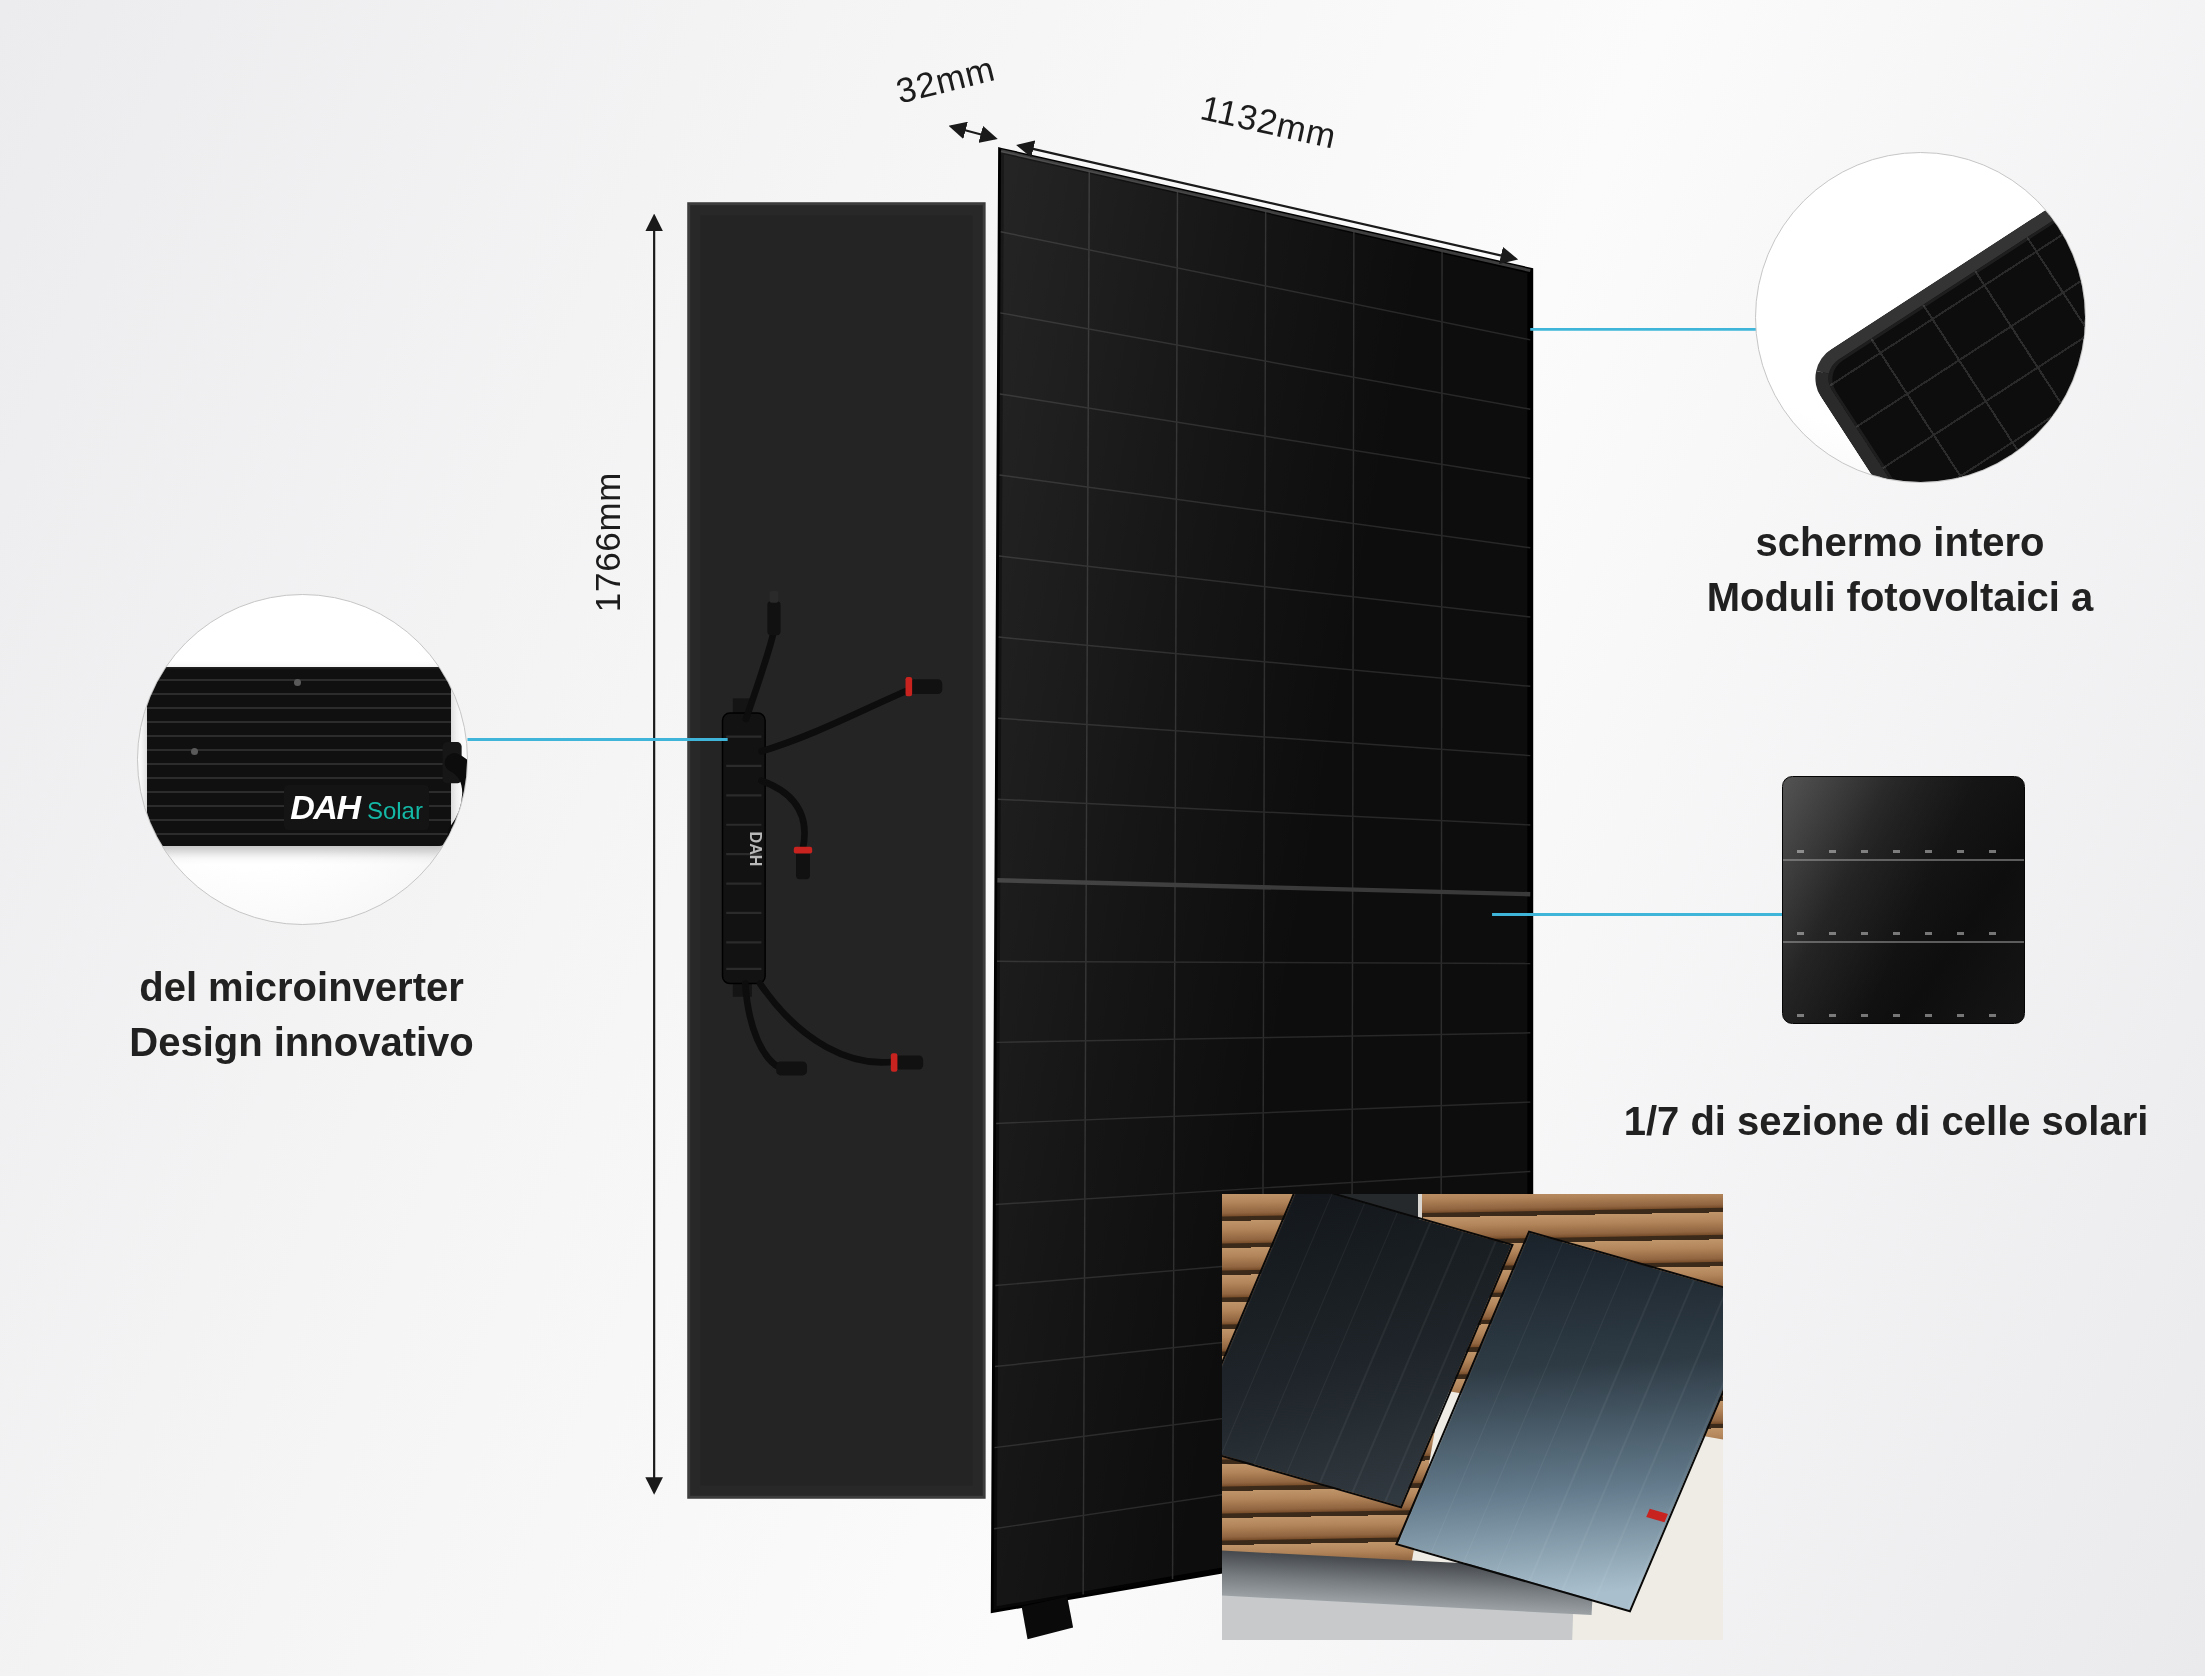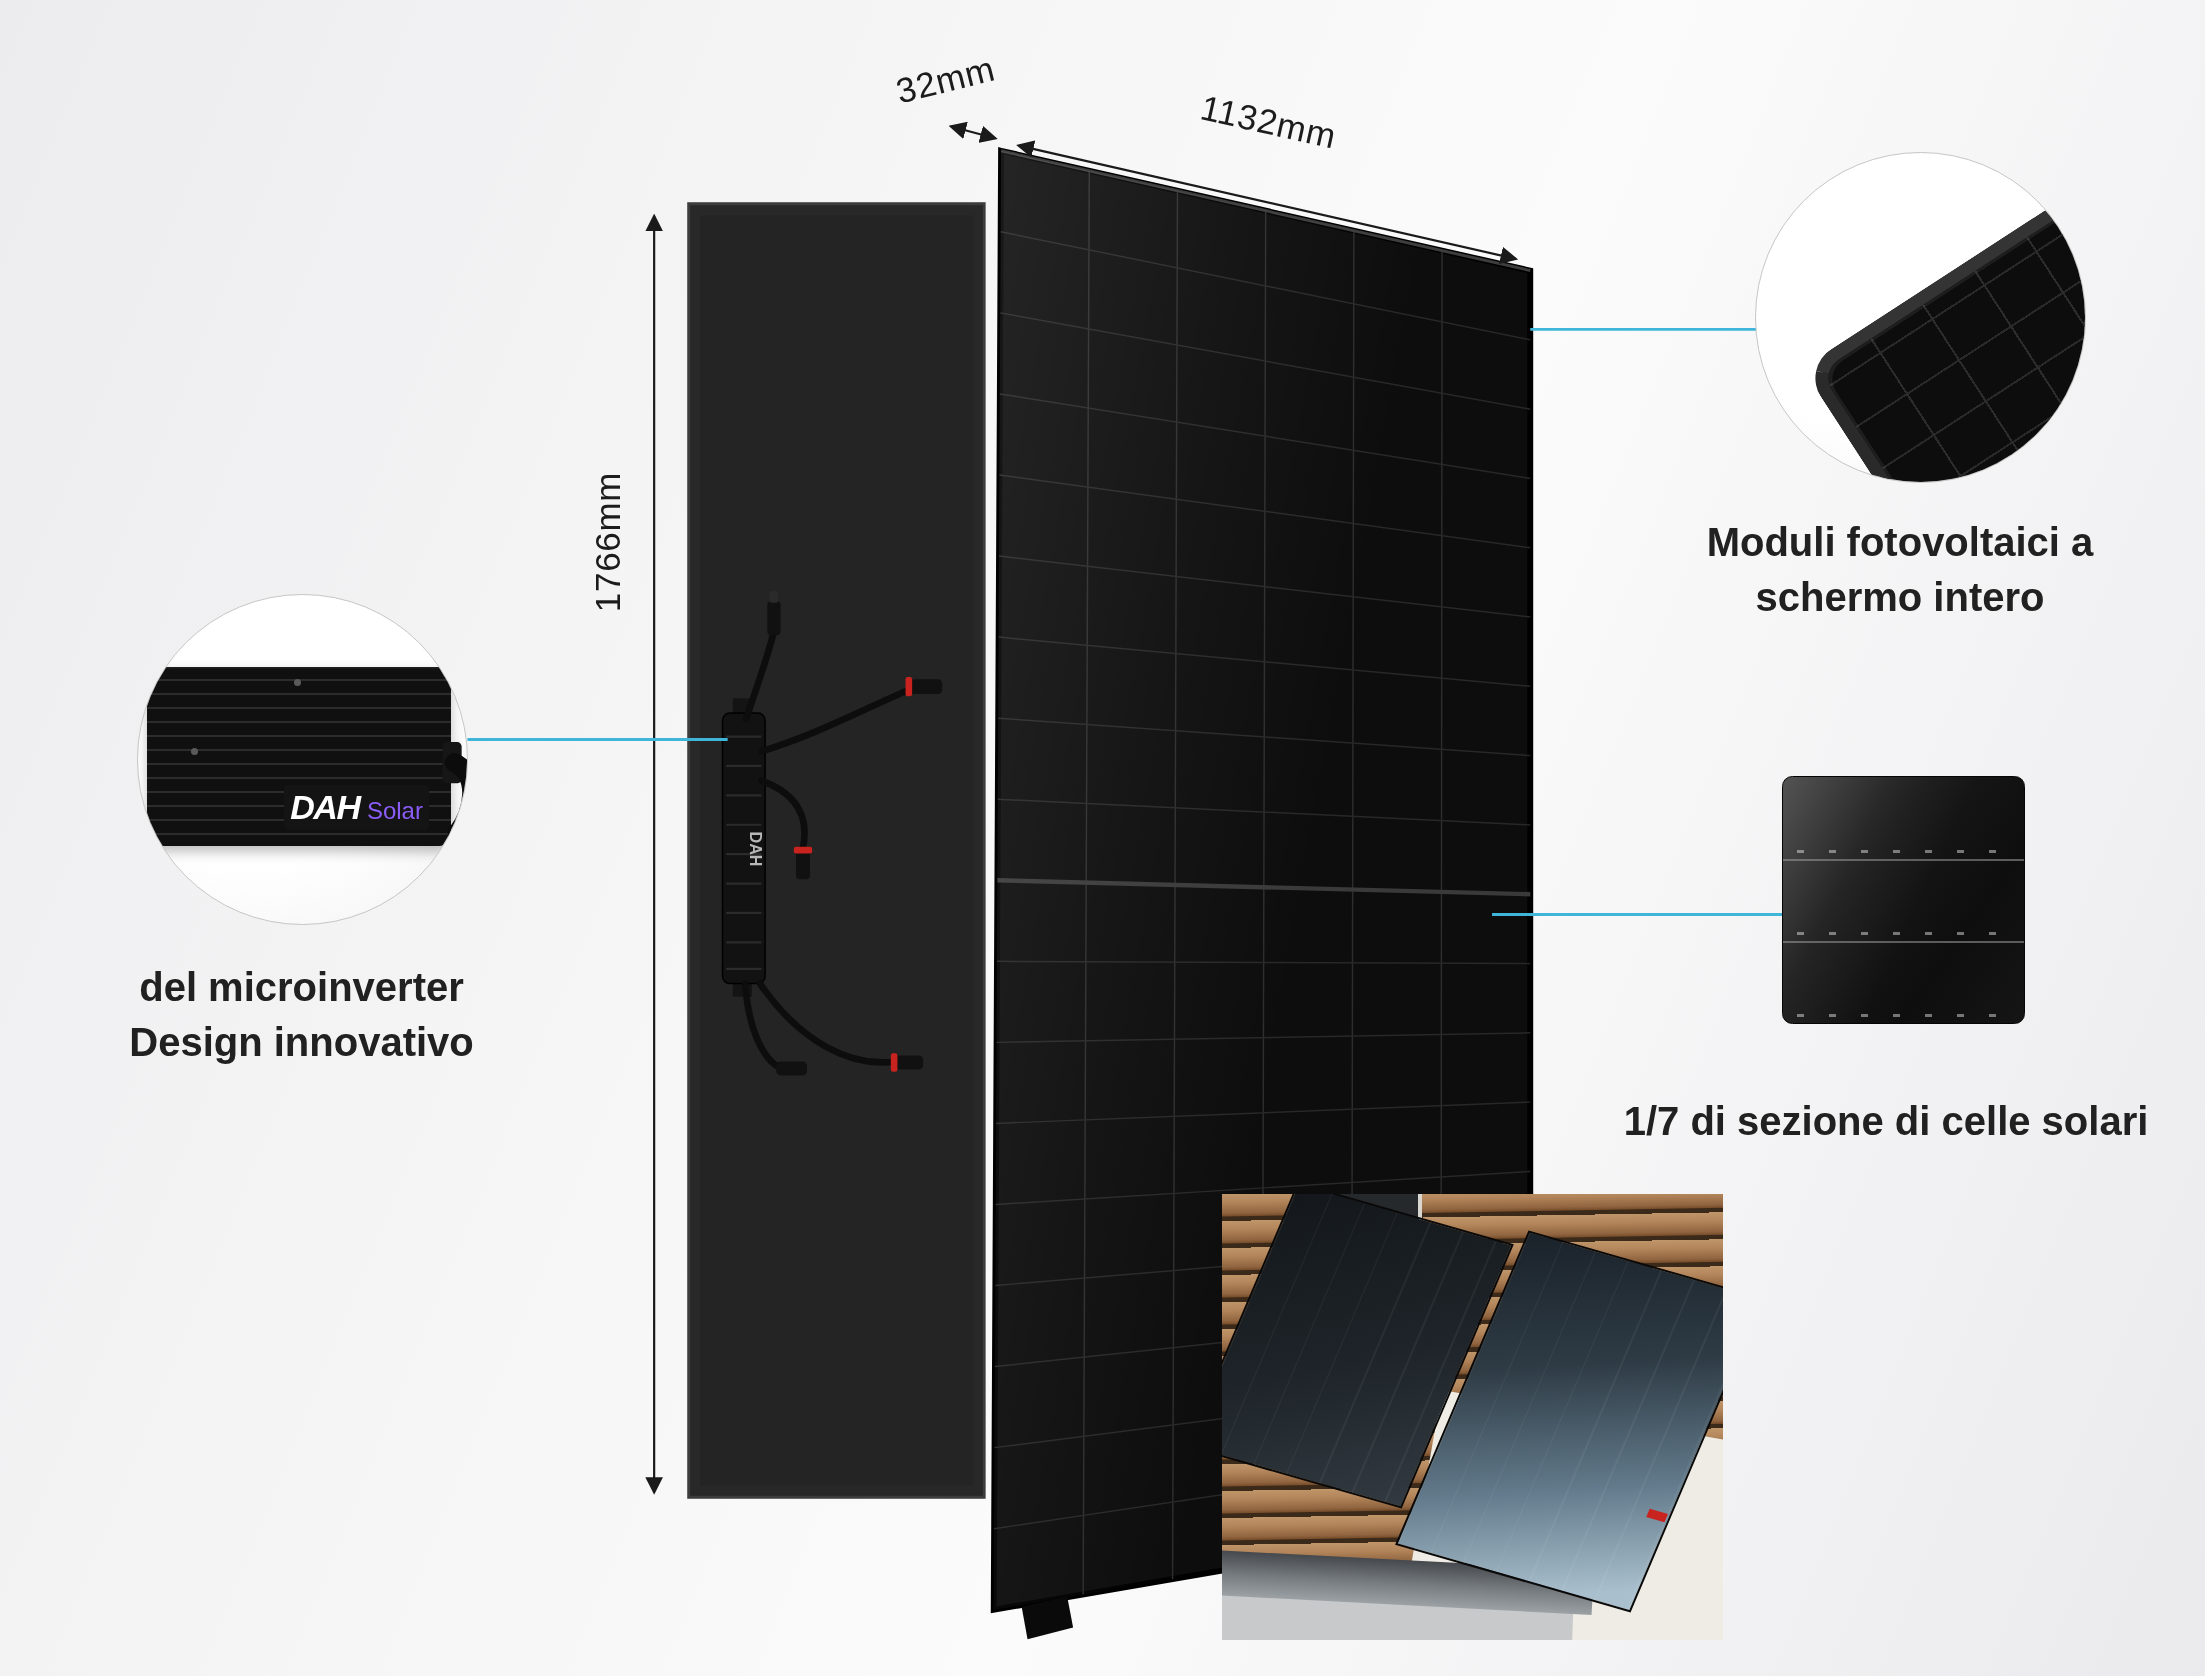--- a/index.html
+++ b/index.html
@@ -21,21 +21,21 @@
     background:radial-gradient(circle at 35% 30%,#ffffff 55%,#f1f1f2 100%)}
 
   
   .mi-device{position:absolute;left:8.8px;top:72px;width:304px;height:179px;border-radius:11.8px;
     background:repeating-linear-gradient(180deg,#101010 0 11.8px,#2c2c2c 11.8px 14px);
     box-shadow:inset 0 1.5px 1.5px rgba(255,255,255,.08),0 5.9px 11.8px rgba(0,0,0,.25)}
   .screw{position:absolute;width:7.4px;height:7.4px;border-radius:50%;background:#5a5a5a}
   .mi-logo{position:absolute;right:22px;bottom:16px;display:flex;align-items:baseline;gap:7.4px;
     background:#141414;padding:2.9px 5.9px;border-radius:4.4px}
   .mi-logo-abbr{color:#fff;font-weight:700;font-style:italic;font-size:34px;letter-spacing:-1.5px}
-  .mi-logo-suffix{color:#8b5cf6;font-size:24px}
+  .mi-logo-suffix{color:#14b8a6;font-size:24px}
   .mi-cable{position:absolute;left:0;top:0;width:331px;height:331px}
 
   
   .corner-panel{position:absolute;left:46px;top:215px;width:470px;height:470px;
     transform:rotate(-33deg);transform-origin:0 0;background-color:#0d0d0d;
     background-image:repeating-linear-gradient(90deg,transparent 0 60px,#2c2c2c 60px 62px),
                      repeating-linear-gradient(0deg,transparent 0 47px,#292929 47px 49px);
     border-left:13.2px solid #2a2a2a;border-top:13.2px solid #343434;border-radius:35px 0 0 0;
     box-shadow:inset 2.9px 2.9px 0 rgba(255,255,255,.07)}
 
@@ -185,22 +185,22 @@
   <div class="cell-card" style="left:1782px;top:776px;width:243px;height:248px">
     <div class="cell-divider" style="top:33.3%"></div>
     <div class="cell-divider" style="top:66.6%"></div>
     <div class="cell-dashes" style="top:calc(33.3% - 8.8px)"></div>
     <div class="cell-dashes" style="top:calc(66.6% - 8.8px)"></div>
     <div class="cell-dashes" style="bottom:5.9px"></div>
     <div class="cell-sheen"></div>
   </div>
 
   <div class="callout-title" style="left:1617px;top:515px;width:566px">
+    <div>schermo intero</div>
     <div>Moduli fotovoltaici a</div>
-    <div>schermo intero</div>
   </div>
   <div class="callout-title" style="left:1566px;top:1094px;width:640px">1/7 di sezione di celle solari</div>
   <div class="callout-title" style="left:22px;top:960px;width:559px">
     <div>del microinverter</div>
     <div>Design innovativo</div>
   </div>
 
   <div class="photo" style="left:1222px;top:1194px;width:501px;height:446px">
     <div class="ph-window"></div>
     <div class="ph-wall"></div>

